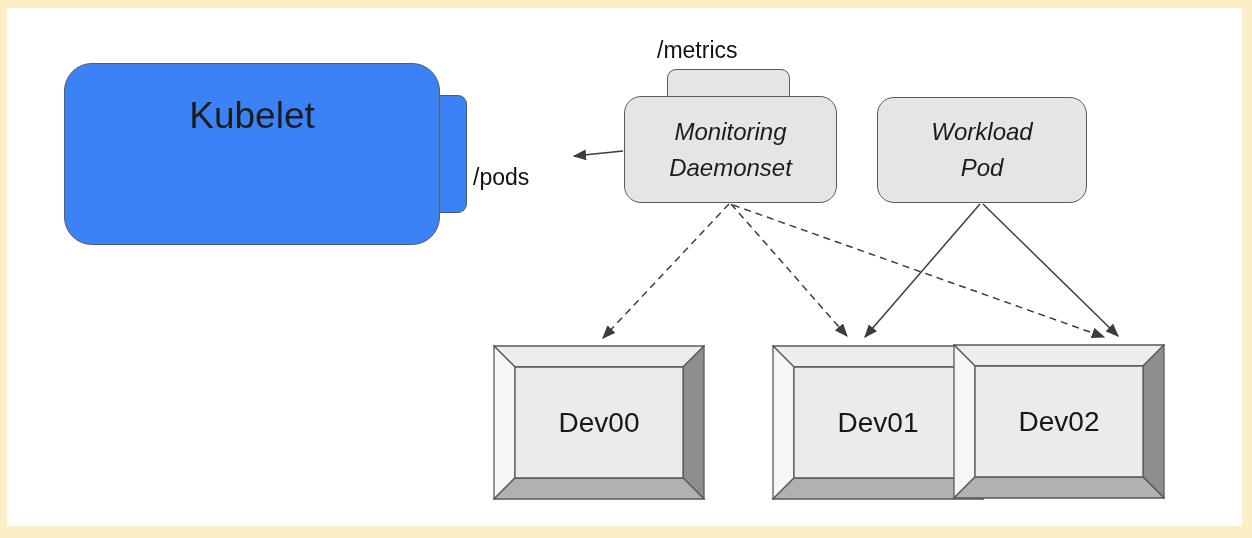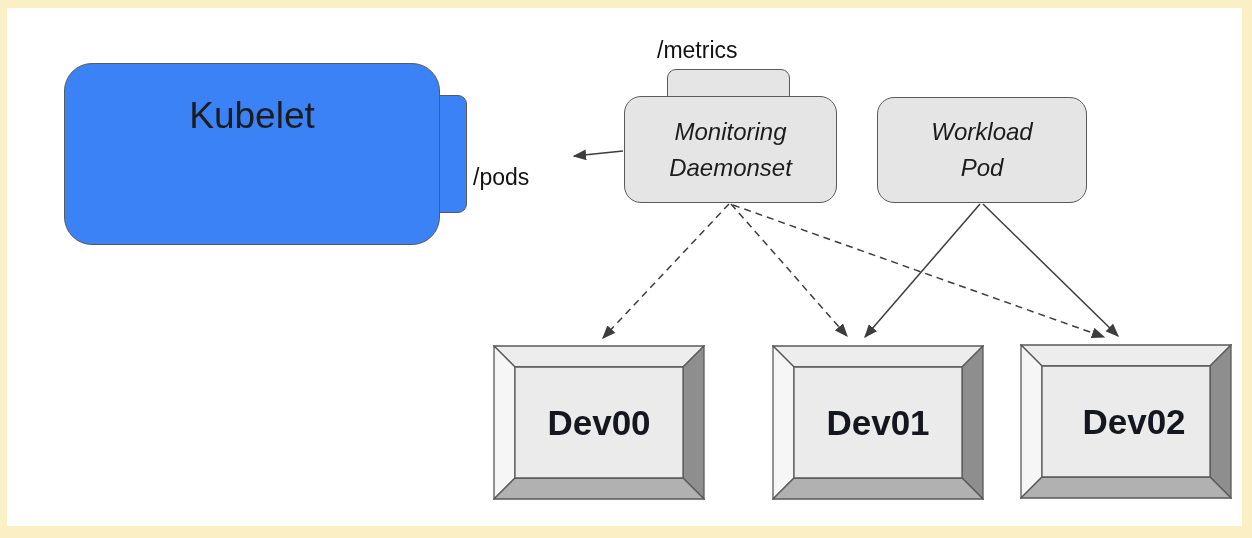--- a/index.html
+++ b/index.html
@@ -51,25 +51,25 @@
   .metrics-label{left:650px;top:29px;width:134px;}
   .pods-label{left:466px;top:128px;margin-top:28px;}
 
   .device{
     position:absolute;width:212px;height:155px;
   }
   .device svg{position:absolute;left:0;top:0;}
   .device .device-label{
     position:absolute;left:0;top:0;width:100%;height:100%;
     display:flex;align-items:center;justify-content:center;
-    font-size:35px;color:#16161e;font-weight:bold;
+    font-size:28px;color:#16161e;
   }
   .dev00{left:486px;top:337px;}
   .dev01{left:742px;top:337px;margin-left:23px;}
-  .dev02{left:1013px;top:336px;padding-left:16px;}
+  .dev02{left:946px;top:336px;}
 
   .arrows{
     position:absolute;left:0;top:0;width:1252px;height:538px;
     pointer-events:none;
   }
 </style>
 </head>
 <body>
 
 <div class="page">

